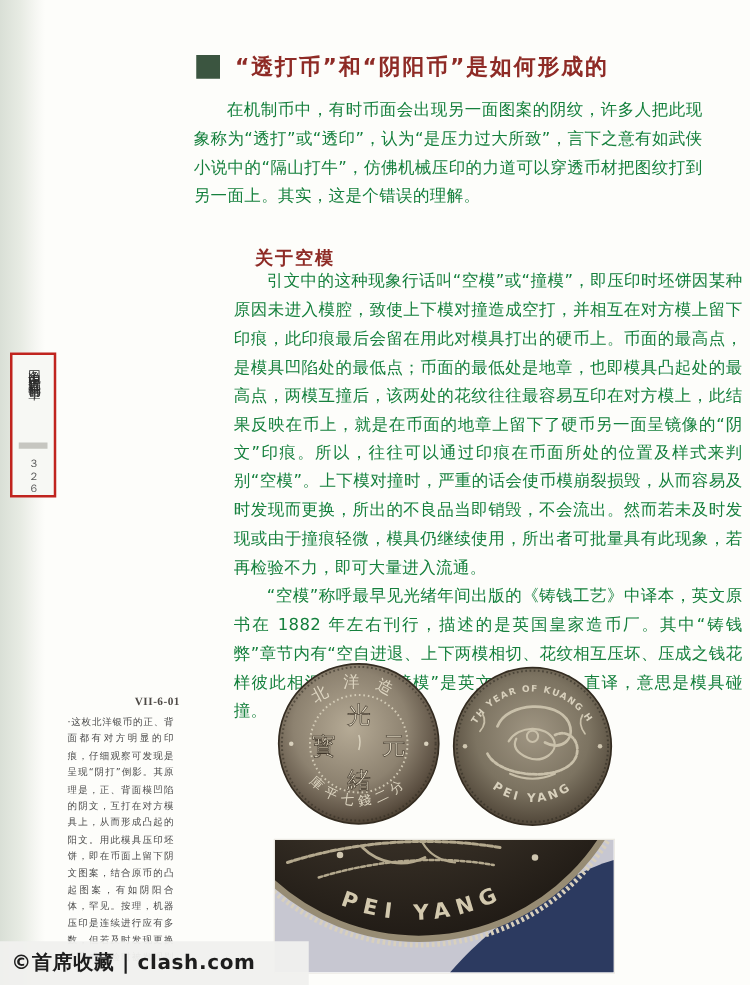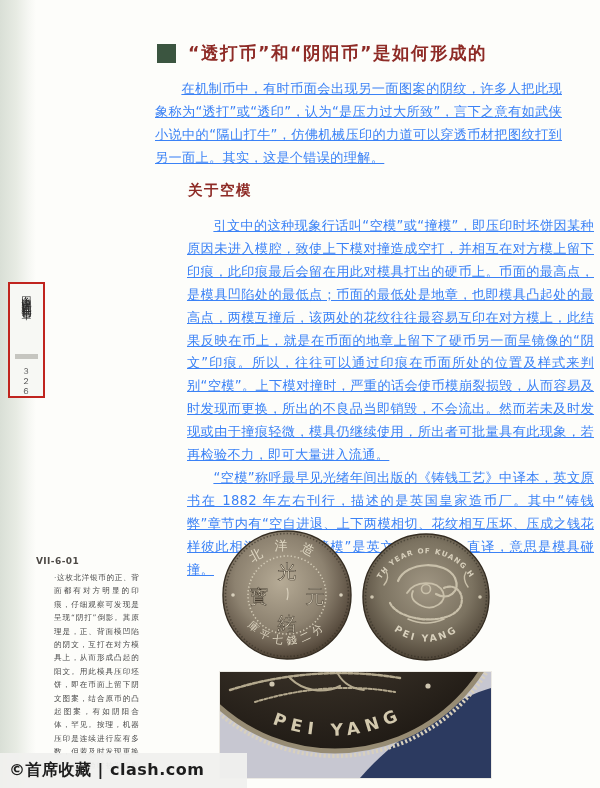--- a/index.html
+++ b/index.html
@@ -7,39 +7,39 @@
         font-family:"DejaVu Sans",sans-serif;padding-left:44px;}
   .scan-edge{position:absolute;left:0;top:0;width:36px;height:788px;
         background:linear-gradient(90deg,#d9dfd6 0%,#e7ebe3 45%,#f6f7f3 80%,#fdfdfa 100%);}
   .right-edge{position:absolute;right:6px;top:36px;width:1px;height:710px;background:#e3e3da;}
 
   .title-row{position:absolute;left:157px;top:41px;display:flex;align-items:flex-start;}
   .bullet{width:19px;height:19px;background:#3b5540;margin-top:3px;flex:none;}
   .sec-title{margin:0 0 0 12px;font-size:17.5px;font-weight:bold;color:#8e2b26;
         letter-spacing:1.5px;white-space:nowrap;}
 
-  .body-text{font-size:13.2px;line-height:22.9px;color:#3b82f6;text-align:justify;
-        letter-spacing:0.3px;margin:0;text-decoration:underline;}
+  .body-text{font-size:13.2px;line-height:22.9px;color:#15803d;text-align:justify;
+        letter-spacing:0.3px;margin:0;}
   .indent{text-indent:2em;}
   .p1{position:absolute;left:155px;top:78px;width:407px;}
-  .subhead{position:absolute;left:188px;top:181px;margin:0;font-size:14.5px;font-weight:bold;
+  .subhead{position:absolute;left:188px;top:181px;margin:16px;font-size:14.5px;font-weight:bold;
         color:#8e2b26;letter-spacing:1.5px;}
   .flow{position:absolute;left:155px;top:215px;width:407px;margin-left:32px;}
 
   .sidebar-box{position:absolute;left:8px;top:282px;width:33px;height:108px;
         border:2.5px solid #c0241e;background:#f7f8f4;
         display:flex;flex-direction:column;align-items:center;padding-top:4px;}
   .series{writing-mode:vertical-rl;text-orientation:upright;font-size:10px;line-height:15px;
         letter-spacing:1.5px;color:#2a2a2a;height:62px;}
   .divider{width:23px;height:5px;background:#c6c6c0;margin:4px 0 3px;}
   .pagenum{writing-mode:vertical-rl;text-orientation:upright;font-size:8.5px;color:#555;
         letter-spacing:1.5px;}
 
-  .fig-label{position:absolute;left:36px;top:556px;width:84px;text-align:left;
-        font-size:9px;font-weight:bold;color:#4e4a46;letter-spacing:0.4px;}
+  .fig-label{position:absolute;left:60px;top:556px;width:84px;text-align:right;
+        font-size:9px;font-weight:bold;color:#4e4a46;letter-spacing:0.4px;font-family:Liberation Serif, serif;}
   .fig-caption{position:absolute;left:54px;top:571px;width:85px;height:198px;overflow:hidden;
         font-size:7.6px;line-height:13.4px;color:#4a4a4a;text-align:justify;letter-spacing:0.2px;}
 
   .coin-obv{position:absolute;left:220px;top:528px;}
   .coin-rev{position:absolute;left:360px;top:531px;}
   .closeup{position:absolute;left:220px;top:672px;box-shadow:0 0 0 1px #eceae4;}
 
   .footer-bar{position:absolute;left:0;top:753px;width:247px;height:35px;
         background:rgba(240,240,238,0.95);display:flex;align-items:center;
         padding-left:9px;box-sizing:border-box;}

